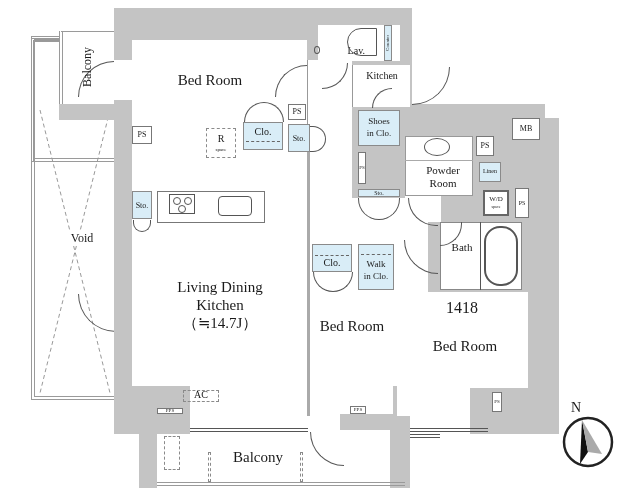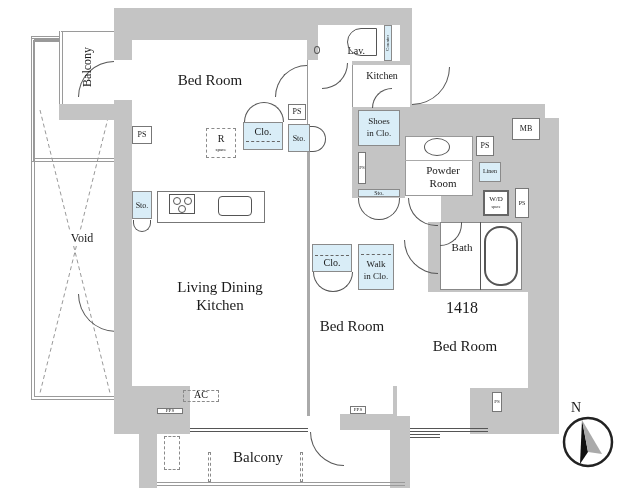--- a/index.html
+++ b/index.html
@@ -108,20 +108,21 @@
   <div class="room" style="left:311px;top:240px;width:86px;height:54px;"></div>
   <div class="line" style="left:480px;top:222px;width:1px;height:68px;"></div>
   <div class="line" style="left:405px;top:160px;width:68px;height:1px;background:#aaa;"></div>
 
   <div class="line" style="left:307px;top:126px;width:3px;height:290px;background:#aaa;"></div>
 
   <div class="lbl big" style="left:155px;top:72px;width:110px;">Bed Room</div>
 
   <div class="lbl big" style="left:160px;top:297px;width:120px;">Kitchen</div>
   <div class="lbl big" style="left:160px;top:279px;width:120px;">Living Dining</div>
+  <div class="lbl big" style="left:160px;top:315px;width:120px;">（≒14.7J）</div>
 
   <div class="lbl big" style="left:310px;top:318px;width:84px;">Bed Room</div>
 
   <div class="lbl big" style="left:415px;top:338px;width:100px;">Bed Room</div>
 
   <div class="lbl sm" style="left:325px;top:45px;width:40px;text-align:right;">Lav.</div>
   <div class="blue" style="left:384px;top:25px;width:8px;height:36px;"></div>
   <div class="lbl xxs" style="left:370px;top:40px;width:36px;transform:rotate(-90deg);">Counter</div>
   <div class="door" style="left:347px;top:28px;width:30px;height:28px;border-radius:14px 0 0 14px;"></div>
   <div class="door" style="left:314px;top:46px;width:6px;height:8px;border-radius:50%;"></div>

